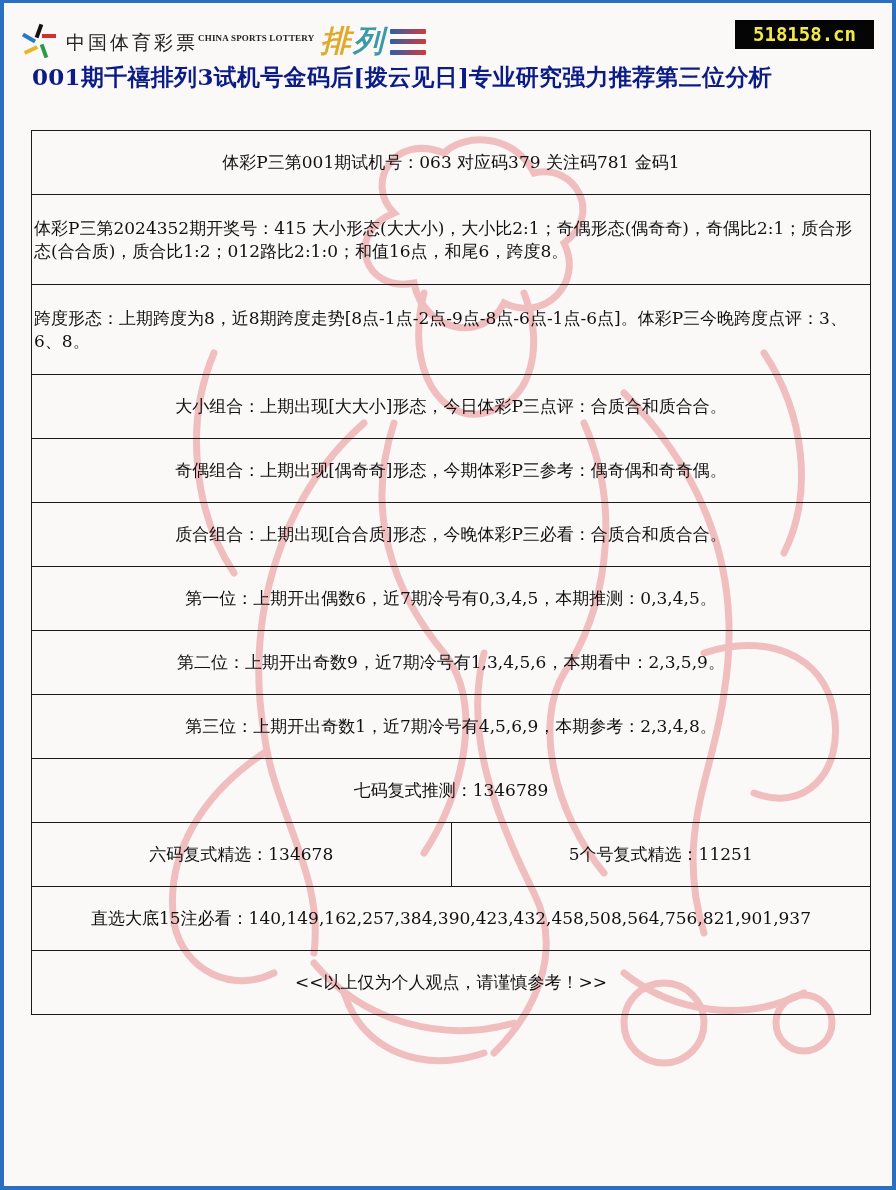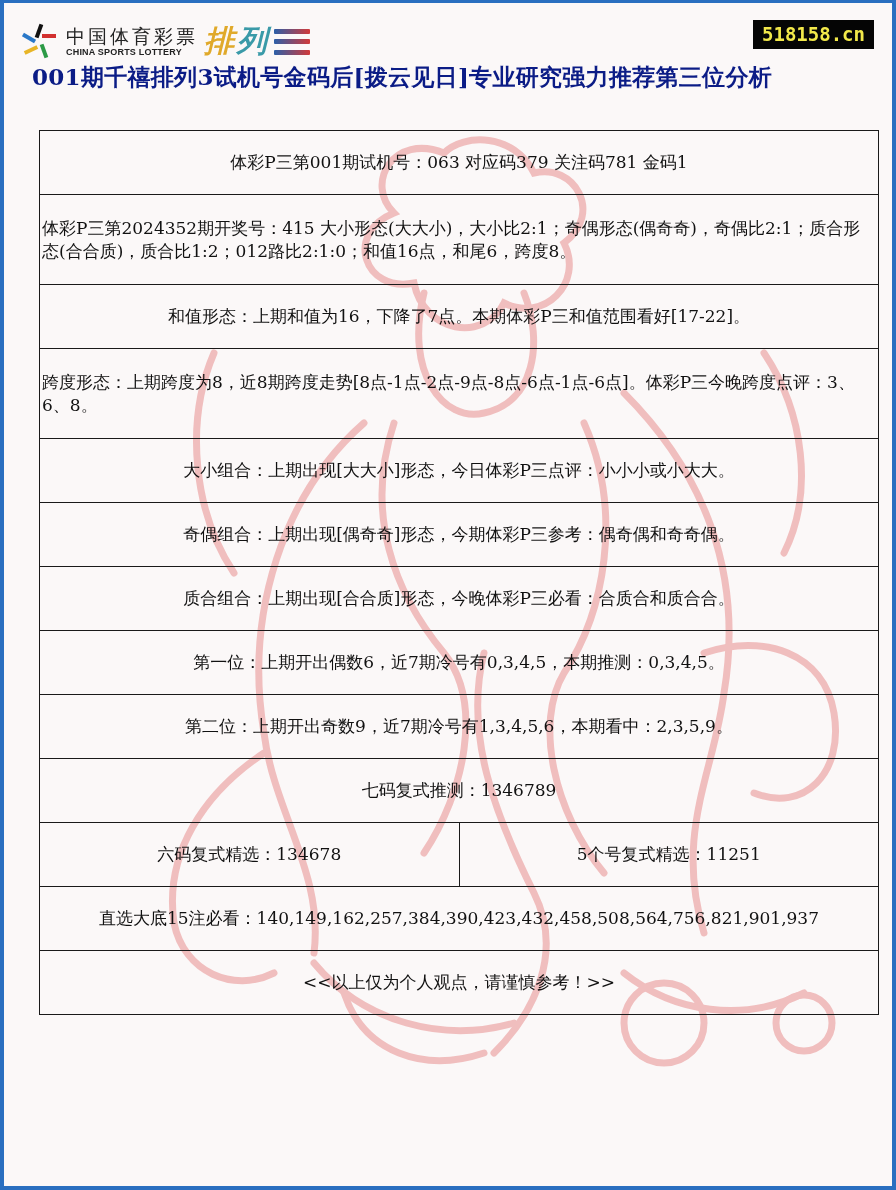--- a/index.html
+++ b/index.html
@@ -25,27 +25,27 @@
     .header {
       position: relative;
       height: 60px;
     }
     .logo {
       position: absolute;
       left: 16px; top: 18px;
       display: flex; align-items: center;
     }
     .logo-mark { width: 40px; height: 40px; position: relative; }
-    .logo-text { margin-left: 6px; display: flex; flex-direction: column; }
+    .logo-text { margin-left: 6px; display: flex; flex-direction: row; }
     .logo-cn {
       font-family: "DejaVu Sans", sans-serif;
       font-size: 19px; color: #222; letter-spacing: 3px; line-height: 20px;
     }
     .logo-en {
-      font-family: Liberation Sans, sans-serif;
+      font-family: Liberation Serif, serif;
       font-size: 9px; font-weight: bold; color: #222; letter-spacing: 0.2px; line-height: 12px;
     }
     .logo-pl3 {
       margin-left: 6px;
       display: flex; align-items: center; gap: 2px;
       font-family: "DejaVu Sans", sans-serif;
       font-size: 30px; font-weight: bold; font-style: italic;
       letter-spacing: 1px;
     }
     .logo-pl3 .c1 { color: #e0a92a; }
@@ -56,34 +56,34 @@
     }
     .logo-pl3 .c3 span { display: block; height: 5px; border-radius: 1px;
       background: linear-gradient(90deg, #2c5fa8, #d23a3a); }
     .site-badge {
       position: absolute;
       right: 18px; top: 17px;
       background: #050505;
       color: #f2e84a;
       font-family: "DejaVu Sans Mono", "Liberation Mono", monospace;
       font-size: 19px; font-weight: bold;
-      padding: 2px 9px;
+      padding: 2px 18px;
       height: 29px; line-height: 25px;
     }
     .page-title {
       position: absolute;
       left: 28px; top: 59px;
       font-size: 23px;
       color: #0b1c86;
       white-space: nowrap;
       letter-spacing: 0.3px;
     }
     table.info {
       position: absolute;
-      left: 35px; top: 127px;
+      left: 27px; top: 127px;
       width: 840px;
       border-collapse: collapse;
       font-size: 17px;
       color: #111;
     }
     table.info td {
       border: 1.5px solid #1a1a1a;
       height: 64px;
       text-align: center;
       vertical-align: middle;
@@ -150,40 +150,40 @@
   <h1 class="page-title">001期千禧排列3试机号金码后[拨云见日]专业研究强力推荐第三位分析</h1>
 
   <table class="info">
     <tbody>
         <tr>
           <td colspan="2">体彩P三第001期试机号：063  对应码379 关注码781 金码1</td>
         </tr>
     <tr class="tall">
           <td colspan="2" class="left">体彩P三第2024352期开奖号：415 大小形态(大大小)，大小比2:1；奇偶形态(偶奇奇)，奇偶比2:1；质合形态(合合质)，质合比1:2；012路比2:1:0；和值16点，和尾6，跨度8。</td>
         </tr>
-    <tr>
-          <td colspan="2">和值形态：上期和值为16，下降了7点。本期体彩P三和值范围看好[17-22]。</td>
-        </tr>
     <tr class="tall">
           <td colspan="2" class="left">跨度形态：上期跨度为8，近8期跨度走势[8点-1点-2点-9点-8点-6点-1点-6点]。体彩P三今晚跨度点评：3、6、8。</td>
         </tr>
     <tr>
-          <td colspan="2">大小组合：上期出现[大大小]形态，今日体彩P三点评：小小小或小大大。</td>
+          <td colspan="2">大小组合：上期出现[大大小]形态，今日体彩P三点评：合质合和质合合。</td>
         </tr>
     <tr>
           <td colspan="2">奇偶组合：上期出现[偶奇奇]形态，今期体彩P三参考：偶奇偶和奇奇偶。</td>
         </tr>
     <tr>
           <td colspan="2">质合组合：上期出现[合合质]形态，今晚体彩P三必看：合质合和质合合。</td>
         </tr>
     <tr>
           <td colspan="2">第一位：上期开出偶数6，近7期冷号有0,3,4,5，本期推测：0,3,4,5。</td>
         </tr>
     <tr>
           <td colspan="2">第二位：上期开出奇数9，近7期冷号有1,3,4,5,6，本期看中：2,3,5,9。</td>
+        </tr>
+    <tr>
+          <td colspan="2">第三位：上期开出奇数1，近7期冷号有4,5,6,9，本期参考：2,3,4,8。</td>
         </tr>
     <tr>
           <td colspan="2">七码复式推测：1346789</td>
         </tr>
     <tr>
       <td style="width:50%">六码复式精选：134678</td>
       <td style="width:50%">5个号复式精选：11251</td>
     </tr>
     <tr>
           <td colspan="2">直选大底15注必看：140,149,162,257,384,390,423,432,458,508,564,756,821,901,937</td>

